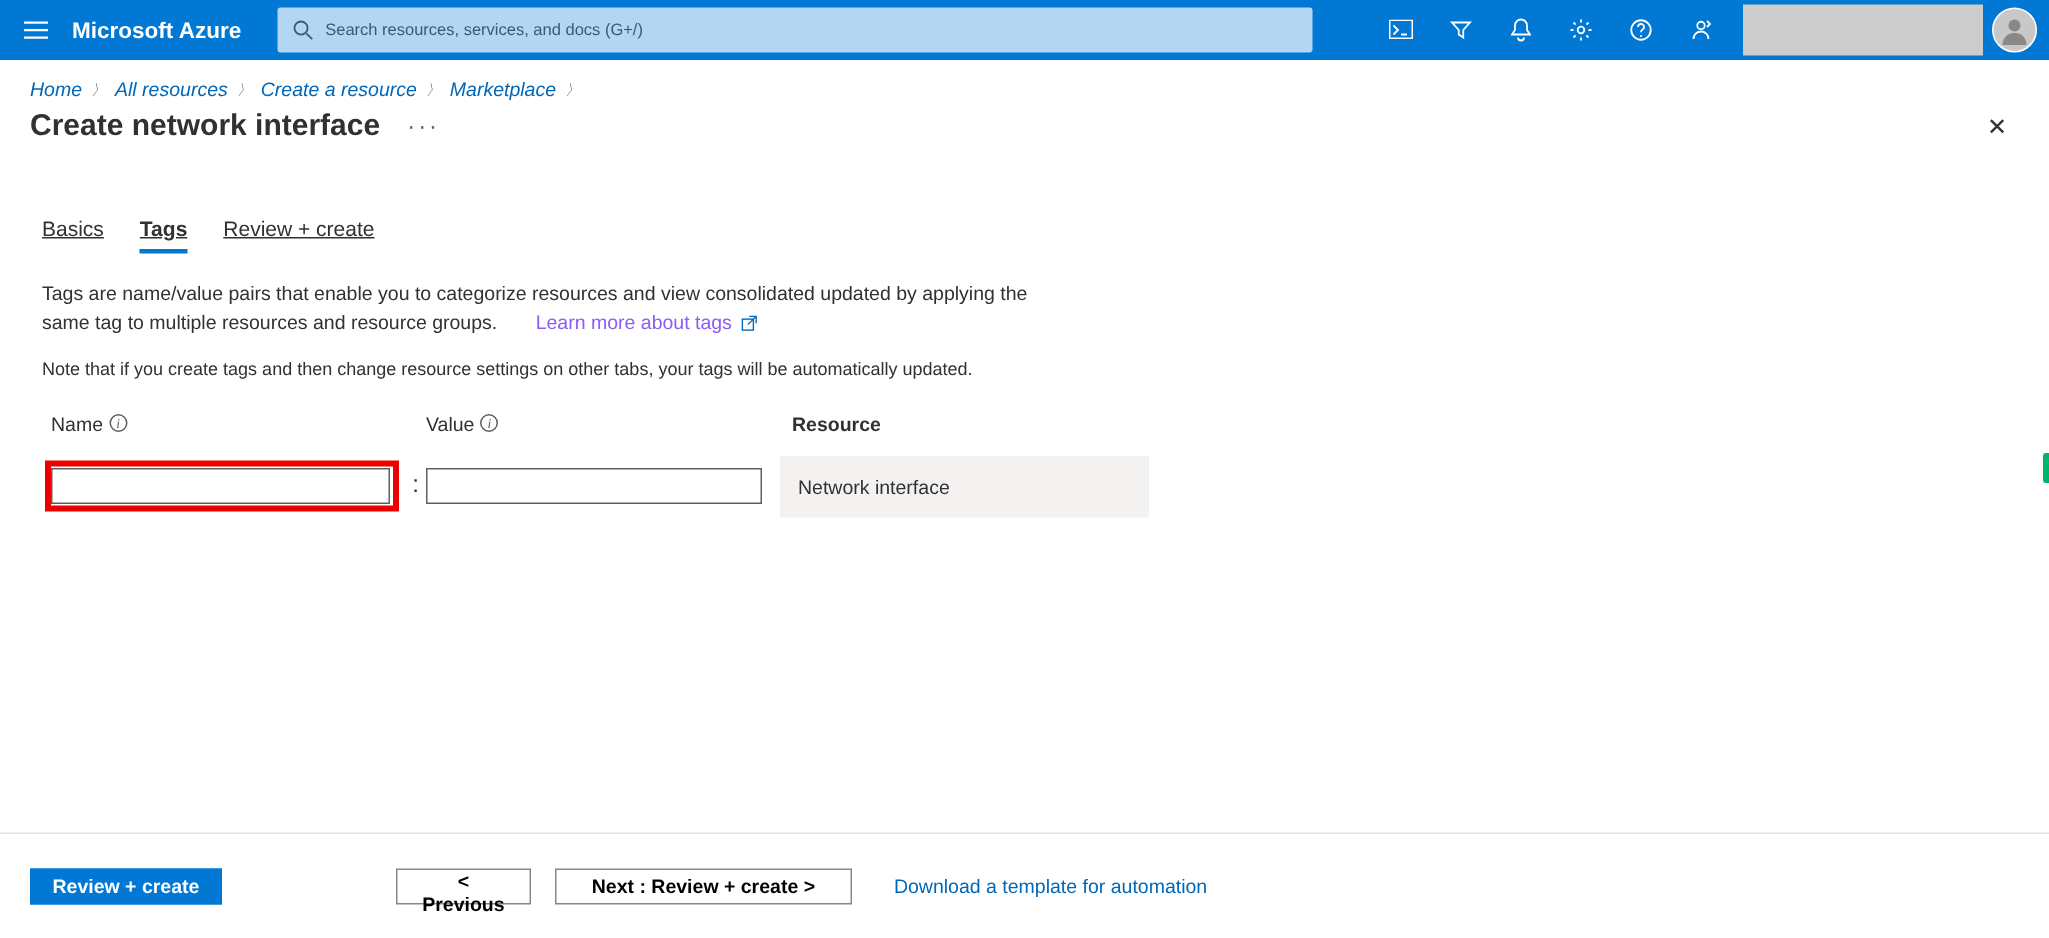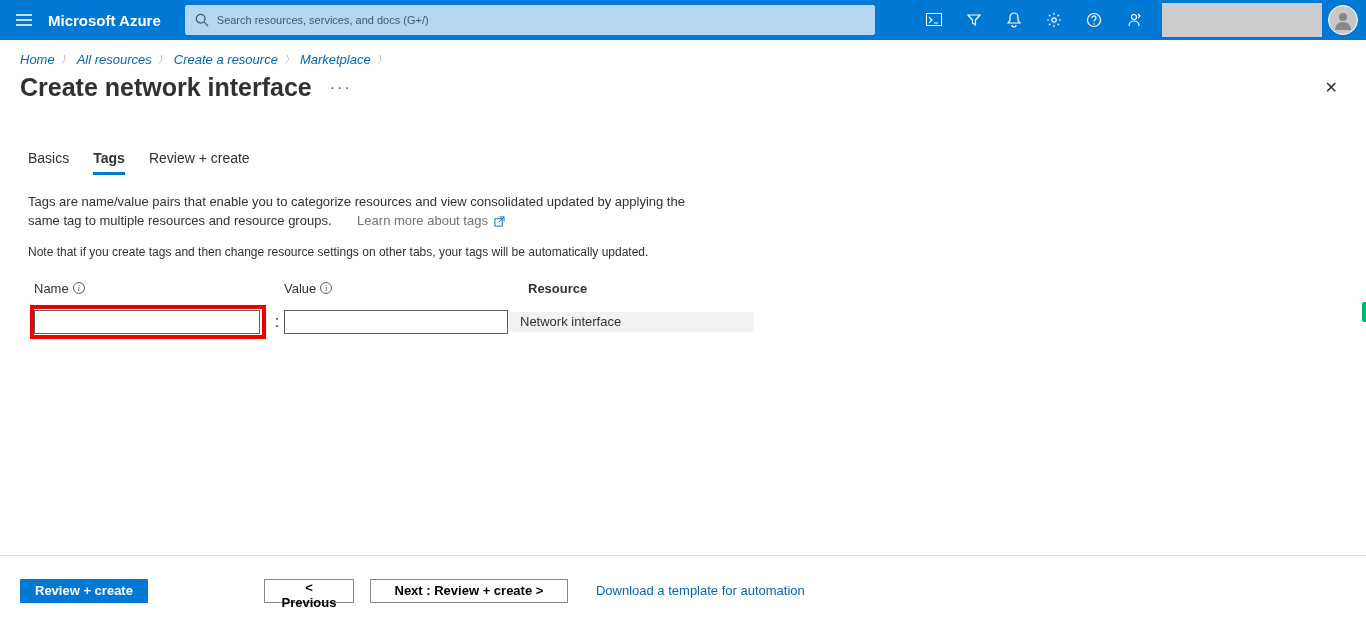--- a/index.html
+++ b/index.html
@@ -18,49 +18,49 @@
   .account-box { width:160px; height:34px; background:#cccccc; margin-left:8px; }
   .avatar { width:30px; height:30px; border-radius:50%; background:#c8c8c8; border:1px solid #fff; margin:0 8px 0 6px; display:flex; align-items:center; justify-content:center; }
 
   
   .breadcrumb { padding: 12px 8px 0 20px; font-size:13px; display:flex; align-items:center; gap:6px;font-style:italic; }
   .crumb { color:#0067b8; cursor:pointer; }
   .crumb-sep { color:#605e5c; font-size:10px; }
 
   
   .title-row { display:flex; align-items:center; padding: 6px 20px 0 20px; }
-  .page-title { font-size:25px; font-weight:600; }
+  .page-title { font-size:20px; font-weight:600; }
   .title-more { margin-left:18px; color:#605e5c; cursor:pointer; letter-spacing:2px; }
   .close-btn { margin-left:auto; margin-right:8px; cursor:pointer; font-size:16px; color:#323130; }
 
   
   .tabs { display:flex; gap:24px; padding: 48px 28px 0 28px; border-bottom: none; }
-  .tab { font-size:14px; padding-bottom:6px; cursor:pointer; color:#323130; }
+  .tab { font-size:14px; padding-bottom:6px; cursor:pointer; color:#323130;text-decoration:underline; }
   .tab.active { font-weight:600; border-bottom: 3px solid #0078d4; }
 
   
   .desc { padding: 18px 28px 0 28px; font-size:13px; max-width: 740px; line-height:1.45; }
-  .desc a { color:#737373; text-decoration:none;padding-left:22px; }
+  .desc a { color:#8b5cf6; text-decoration:none;padding-left:22px; }
   .note { padding: 14px 28px 0 28px; font-size:12px; max-width: 800px; }
 
   
   .tags-table { margin: 22px 0 0 34px; }
   .hdr-row { display:flex; gap:18px; font-size:13px; font-weight:400; color:#323130; }
   .hdr-name { width:232px; display:flex; align-items:center; gap:4px; }
   .hdr-value { width:226px; display:flex; align-items:center; gap:4px; }
   .hdr-resource { width:236px; font-weight:600; }
   .info-i { width:12px; height:12px; border:1px solid #605e5c; border-radius:50%; display:inline-flex; align-items:center; justify-content:center; font-size:9px; color:#605e5c; font-style:italic; font-family: Georgia, serif; }
 
   .input-row { display:flex; align-items:center; gap:0; margin-top:14px; }
   .name-cell { width:236px; position:relative; }
   .name-highlight { position:absolute; left:-4px; top:-5px; width:236px; height:34px; border:4px solid #ef0000; z-index:1; pointer-events:none; }
   .name-input { width:226px; height:24px; border:1px solid #605e5c; padding:0 6px; font-size:13px; position:relative; z-index:2; }
   .colon { width:14px; text-align:center; color:#323130; }
   .value-input { width:224px; height:24px; border:1px solid #605e5c; padding:0 6px; font-size:13px; }
-  .resource-cell { width:246px; height:20px; background:#f3f2f1; display:flex; align-items:center; padding-left:12px; font-size:13px; margin-left:0; color:#323130; }
+  .resource-cell { width:246px; height:41px; background:#f3f2f1; display:flex; align-items:center; padding-left:12px; font-size:13px; margin-left:12px; color:#323130; }
 
   
   .footer { position:absolute; left:0; right:0; bottom:0; height:70px; border-top:1px solid #e1dfdd; display:flex; align-items:center; padding:0 20px; gap:16px; }
   .btn { height:24px; font-size:13px; padding:0 14px; cursor:pointer; border:1px solid #8a8886; background:#fff;font-weight:bold; }
   .btn.primary { background:#0078d4; color:#fff; border:1px solid #0078d4; font-weight:600; }
   .btn.primary { height:24px; padding:0 14px; }
   .btn-prev { margin-left:100px; width:90px; }
   .btn-next { width:198px; }
   .dl-link { color:#0067b8; font-size:13px; cursor:pointer; margin-left:12px; }
 

